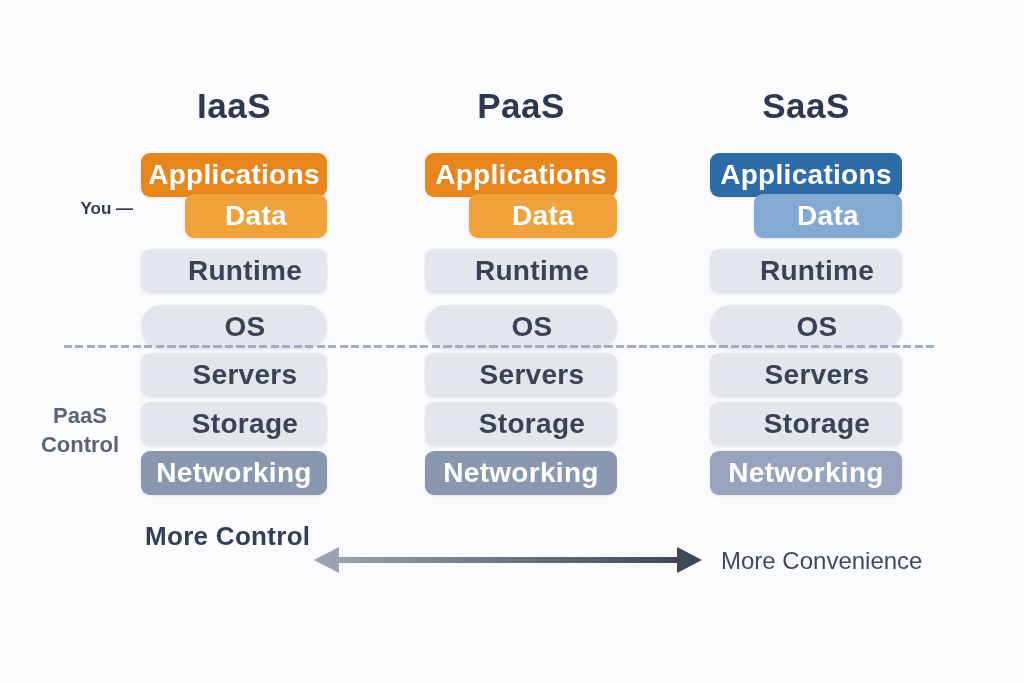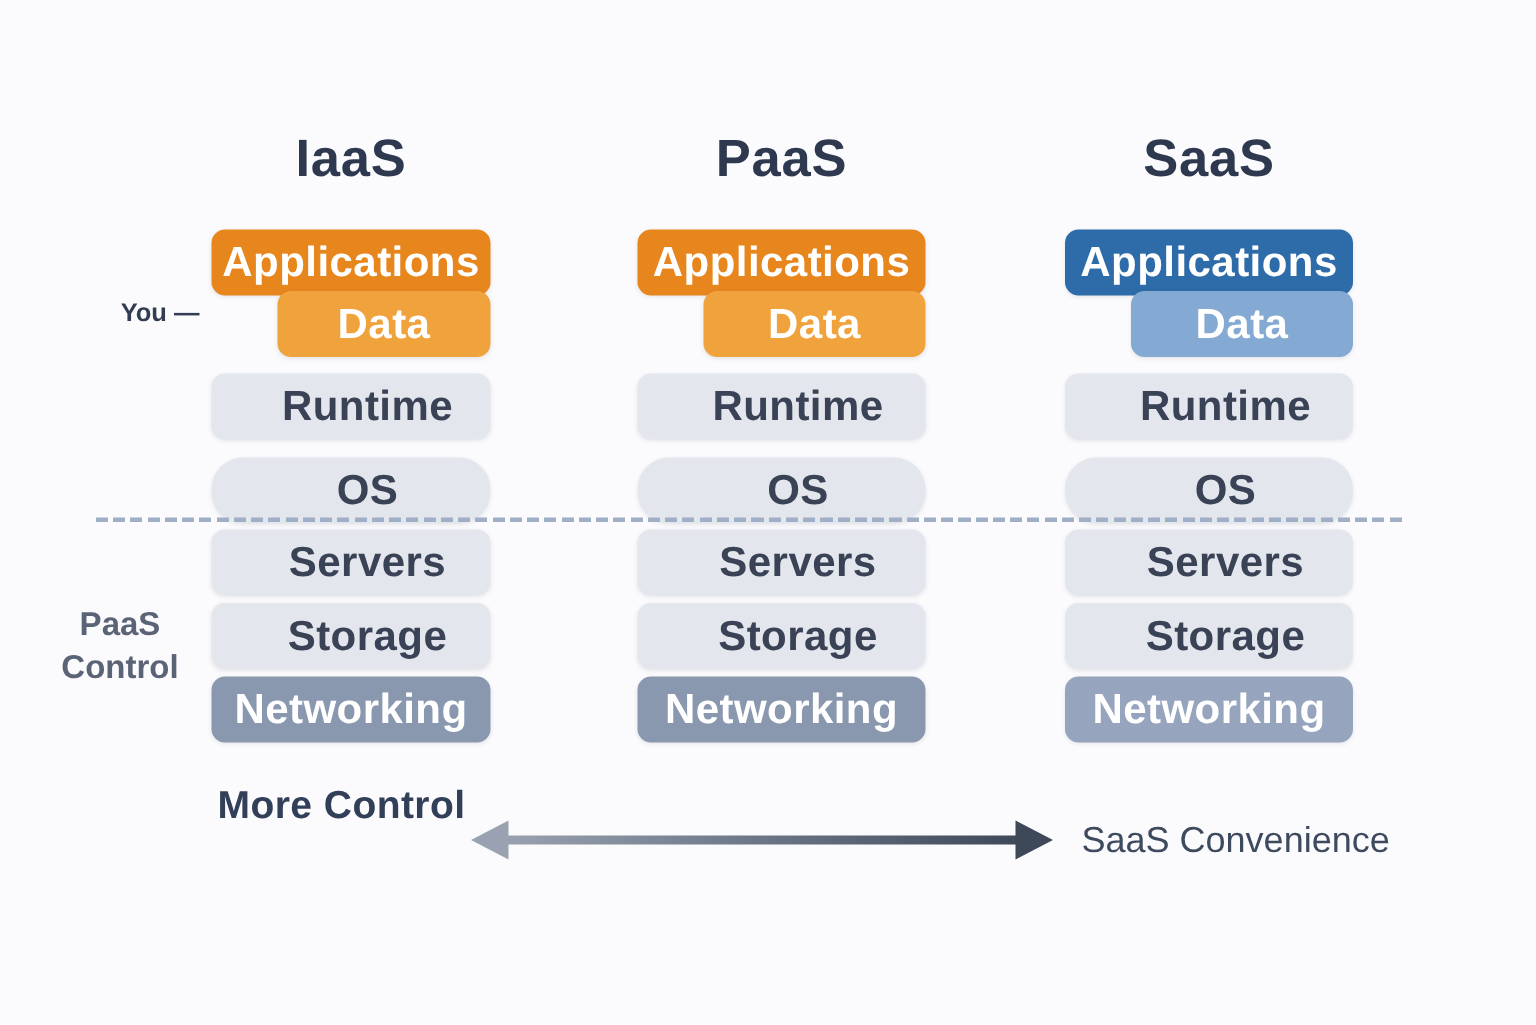--- a/index.html
+++ b/index.html
@@ -176,15 +176,15 @@
     <defs>
       <linearGradient id="arrowGrad" x1="0" y1="0" x2="1" y2="0">
         <stop class="stop-l" offset="0"></stop>
         <stop class="stop-r" offset="1"></stop>
       </linearGradient>
     </defs>
     <rect x="22" y="15" width="348" height="6" fill="url(#arrowGrad)"></rect>
     <polygon class="arrow-head-left" points="2,18 27,5 27,31"></polygon>
     <polygon class="arrow-head-right" points="390,18 365,5 365,31"></polygon>
   </svg>
-  <div class="more-convenience">SaaS Convenience</div>
+  <div class="more-convenience">More Convenience</div>
 
 </div>
 
 </body></html>

